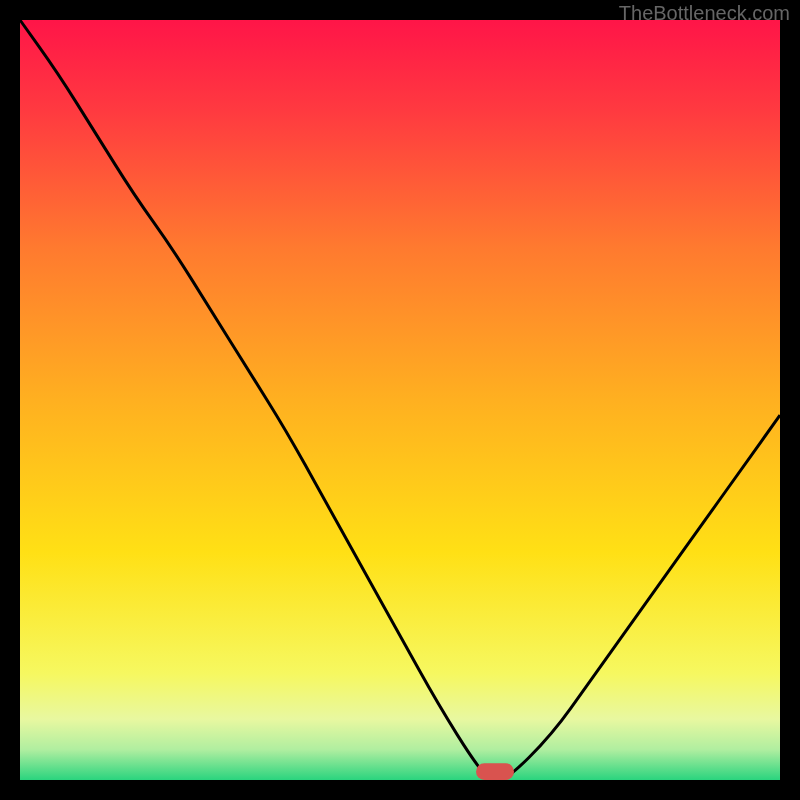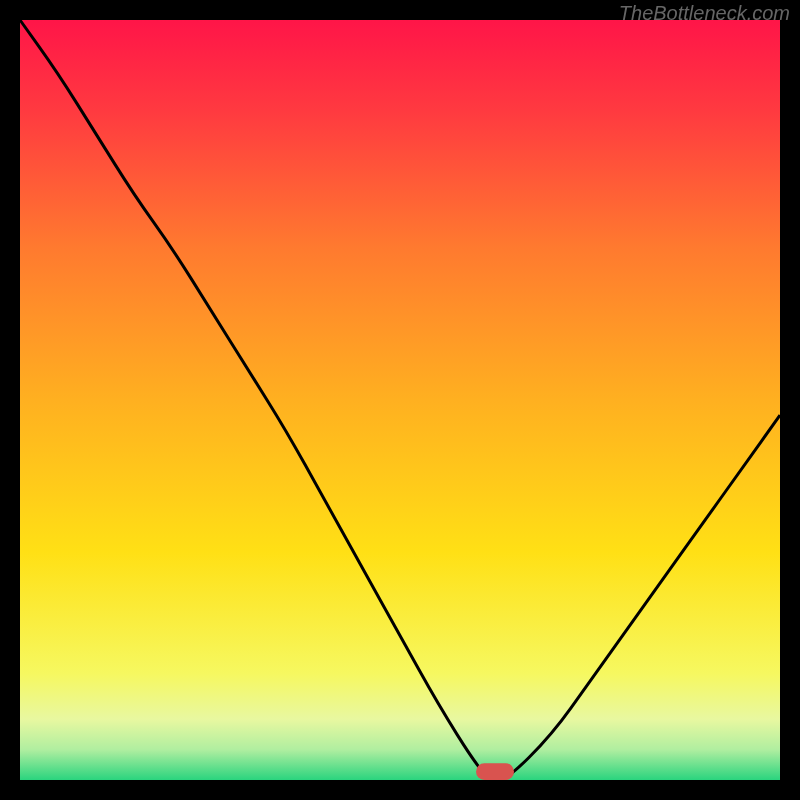--- a/index.html
+++ b/index.html
@@ -8,21 +8,20 @@
     width: 800px;
     height: 800px;
     overflow: hidden;
     background: #ffffff;
   }
   .container {
     position: relative;
     width: 800px;
     height: 800px;
     box-sizing: border-box;
-    font-style: italic;
   }
   .watermark {
     position: absolute;
     top: 2px;
     right: 10px;
     font-family: Arial, Helvetica, sans-serif;
     font-size: 20px;
     font-weight: 500;
     color: #666666;
     z-index: 10;

